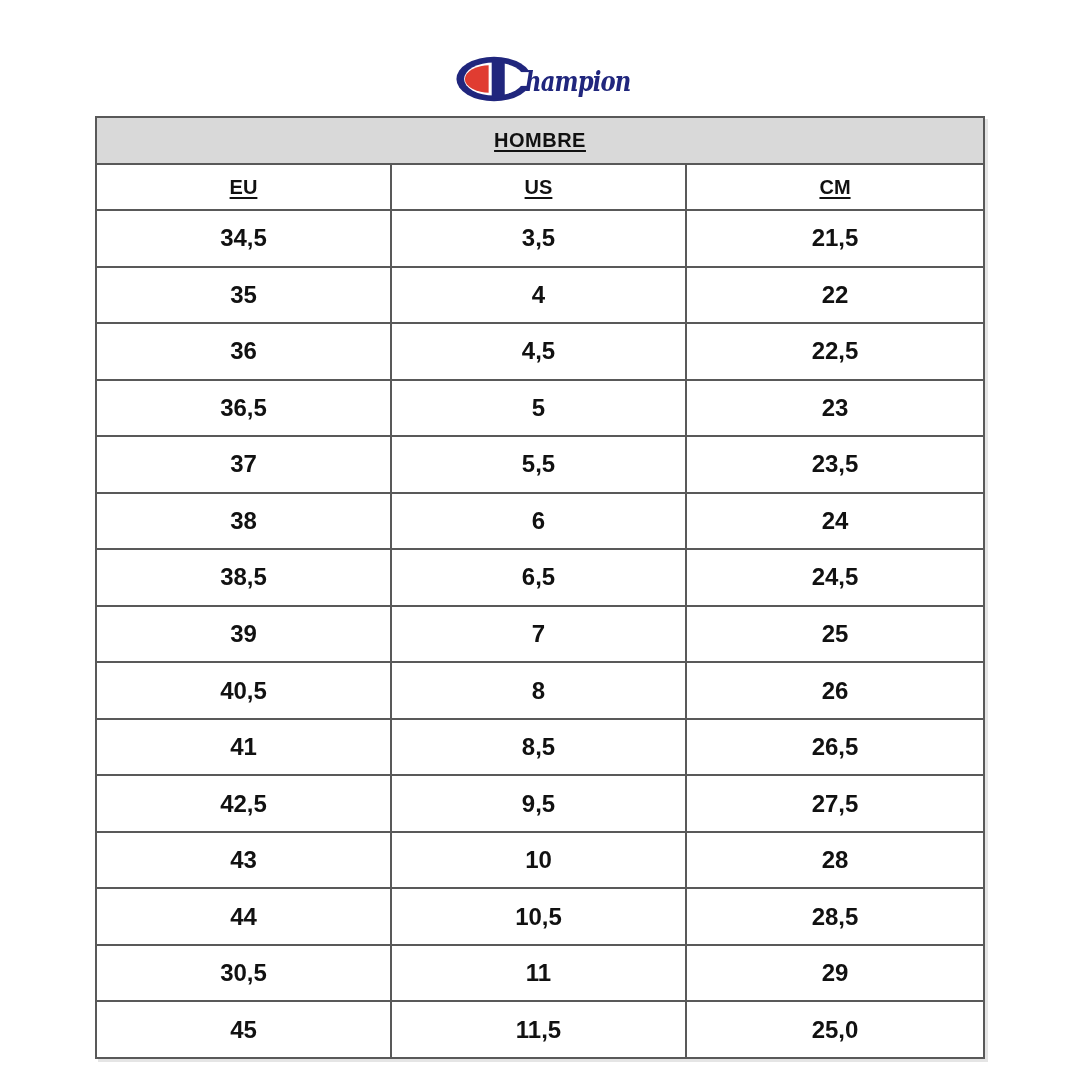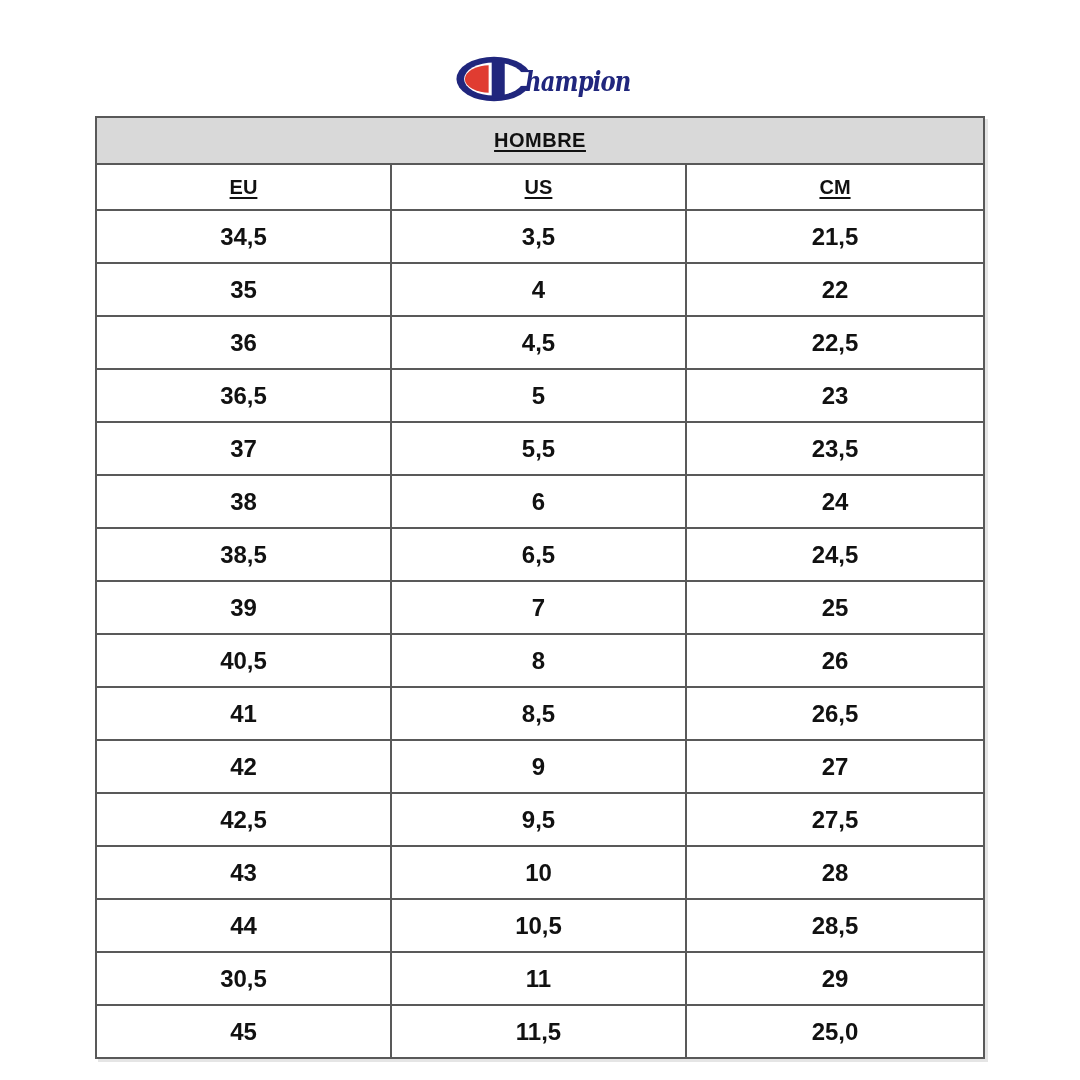--- a/index.html
+++ b/index.html
@@ -165,25 +165,20 @@
         <td>40,5</td>
         <td>8</td>
         <td>26</td>
       </tr>
       <tr>
         <td>41</td>
         <td>8,5</td>
         <td>26,5</td>
       </tr>
       <tr>
-        <td>42</td>
-        <td>9</td>
-        <td>27</td>
-      </tr>
-      <tr>
         <td>42,5</td>
         <td>9,5</td>
         <td>27,5</td>
       </tr>
       <tr>
         <td>43</td>
         <td>10</td>
         <td>28</td>
       </tr>
       <tr>

